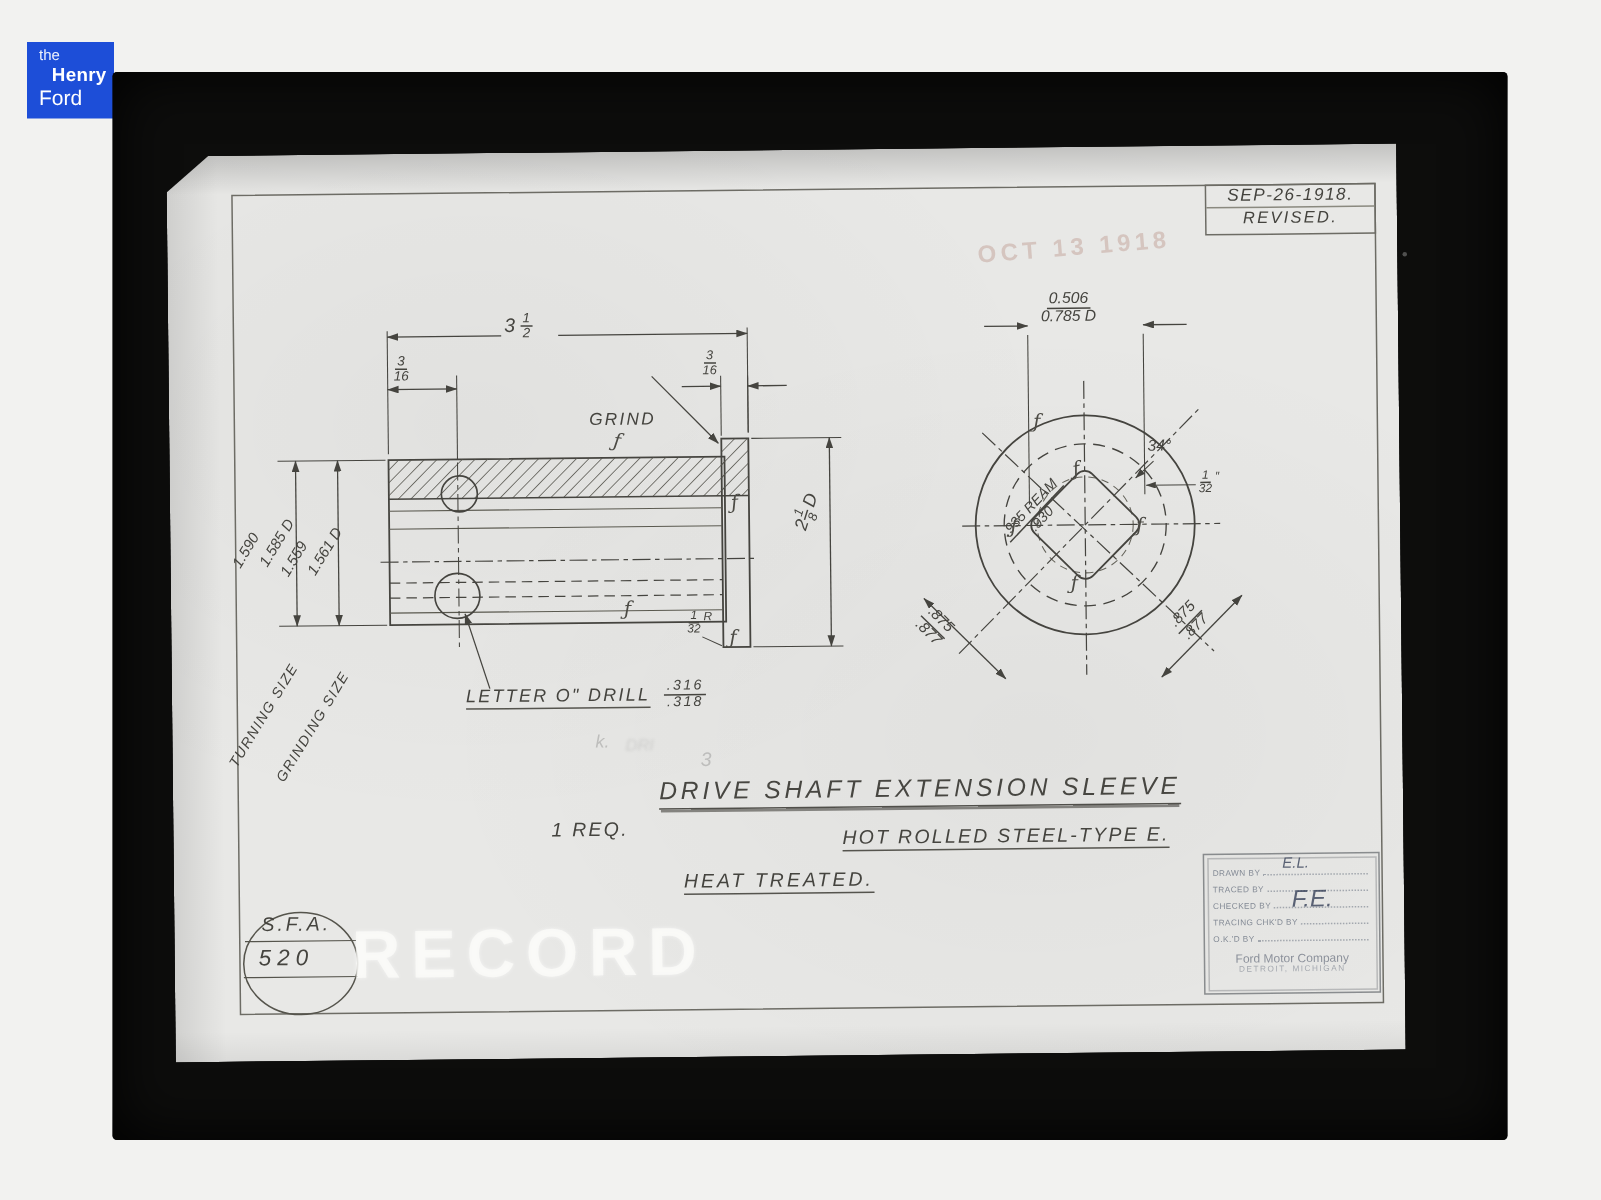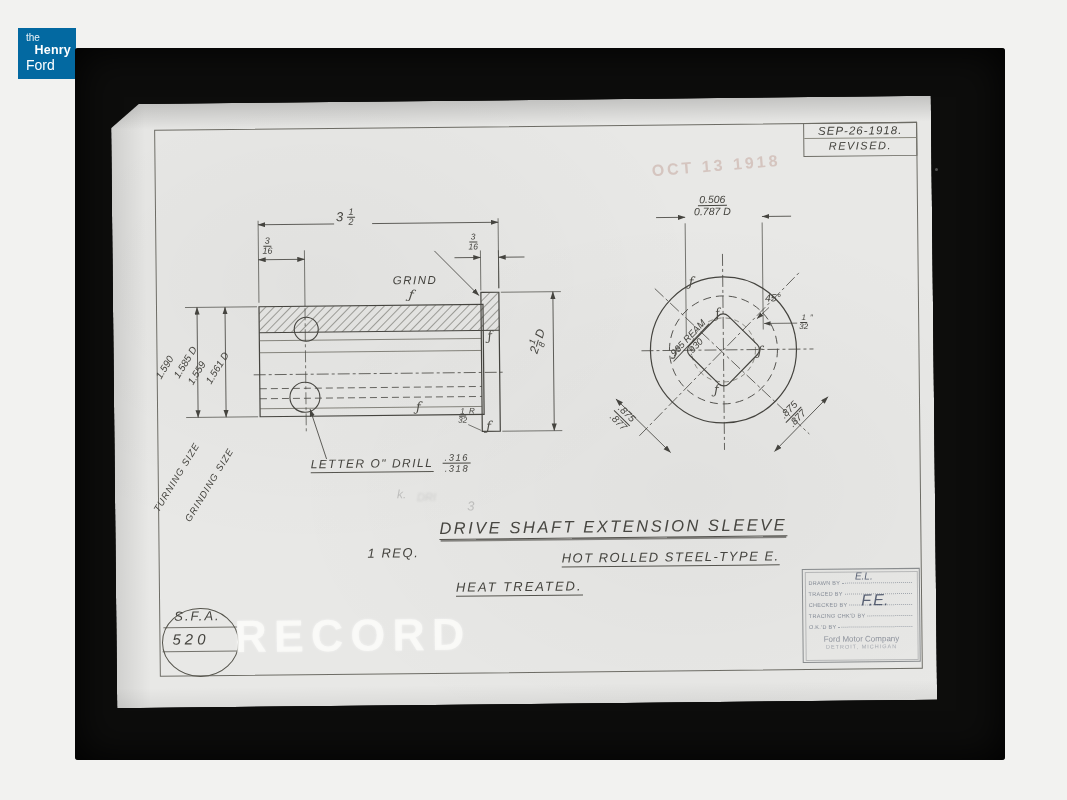--- a/index.html
+++ b/index.html
@@ -2,21 +2,21 @@
 <html><head>
 <meta charset="utf-8">
 <style>
   html,body{margin:0;padding:0;}
   body{
     width:1067px;height:800px;position:relative;overflow:hidden;
     background:#f2f2f0;
     font-family:"Liberation Sans", sans-serif;
   }
   
-  .hf-logo{position:absolute;left:18px;top:28px;width:58px;height:51px;background:#0369a1;color:#fff;}
+  .hf-logo{position:absolute;left:18px;top:28px;width:58px;height:51px;background:#1d4ed8;color:#fff;}
   .hf-the{position:absolute;left:8px;top:4px;font-size:10px;font-weight:400;opacity:.92;}
   .hf-henry{position:absolute;right:5px;top:15px;font-size:12.5px;font-weight:bold;letter-spacing:.2px;}
   .hf-ford{position:absolute;left:8px;top:29px;font-size:14px;font-weight:normal;}
   
   .photo{position:absolute;left:75px;top:48px;width:930px;height:712px;background:#0d0d0c;border-radius:3px;
     box-shadow:inset 0 0 40px #000;}
   .speck{position:absolute;width:3px;height:3px;border-radius:50%;background:rgba(255,255,255,.28);}
   
   .paper{position:absolute;left:114px;top:100px;width:820px;height:604px;
     background:
@@ -230,24 +230,24 @@
       </span>
   </div>
   <span class="fm" style="left:296px;top:186px;transform:rotate(8deg);">ƒ</span>
   <span class="fm" style="left:302px;top:298px;">ƒ</span>
   <span class="fm" style="left:374px;top:228px;transform:rotate(-5deg);">ƒ</span>
   <span class="fm" style="left:372px;top:318px;">ƒ</span>
 
   <div class="hand" style="left:582px;top:96px;">
     <span class="fr" style="font-size:10.5px;">
         <span class="n">0.506</span>
-        <span class="d">0.787 D</span>
-      </span>
-  </div>
-  <div class="hand" style="left:652px;top:194px;font-size:10.5px;">45°</div>
+        <span class="d">0.785 D</span>
+      </span>
+  </div>
+  <div class="hand" style="left:652px;top:194px;font-size:10.5px;">34°</div>
   <div class="hand" style="left:686px;top:216px;">
     <span class="fr" style="font-size:8px;">
         <span class="n">1</span>
         <span class="d">32</span>
       </span><span class="suf" style="font-size:8px;vertical-align:top;">″</span>
   </div>
   <div class="hand" style="left:552px;top:234px;transform:rotate(-46deg);">
     <span class="fr" style="font-size:9.5px;">
         <span class="n">.935 REAM</span>
         <span class="d">.930</span>

